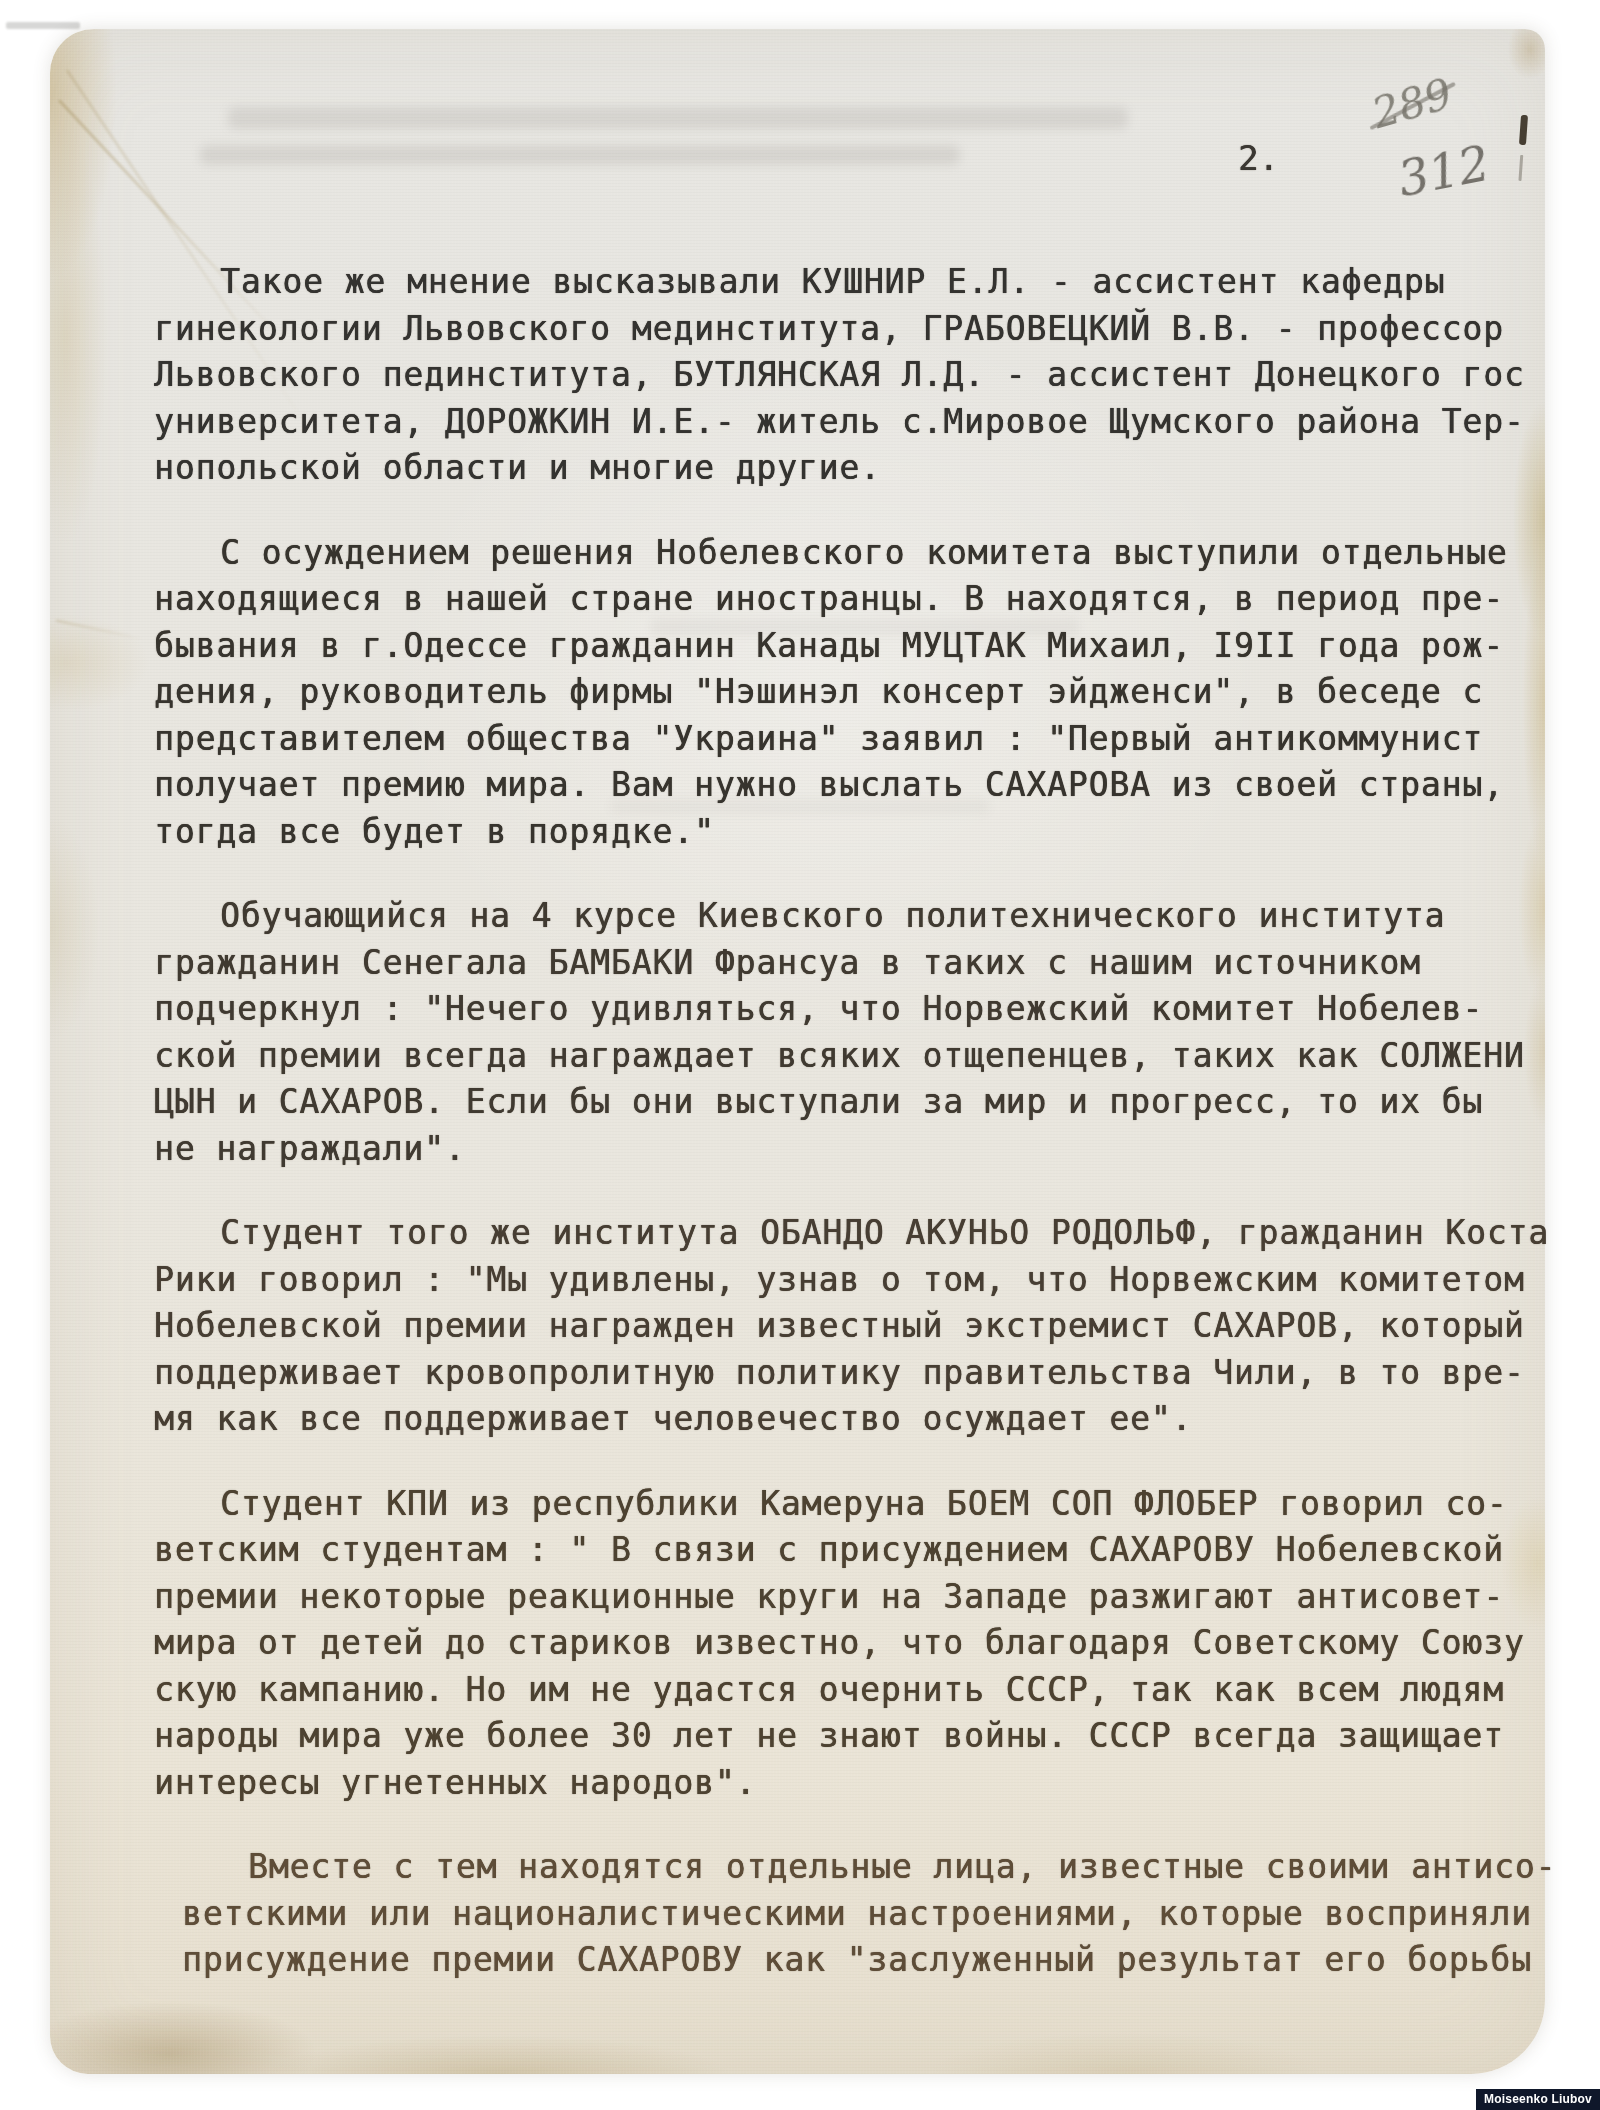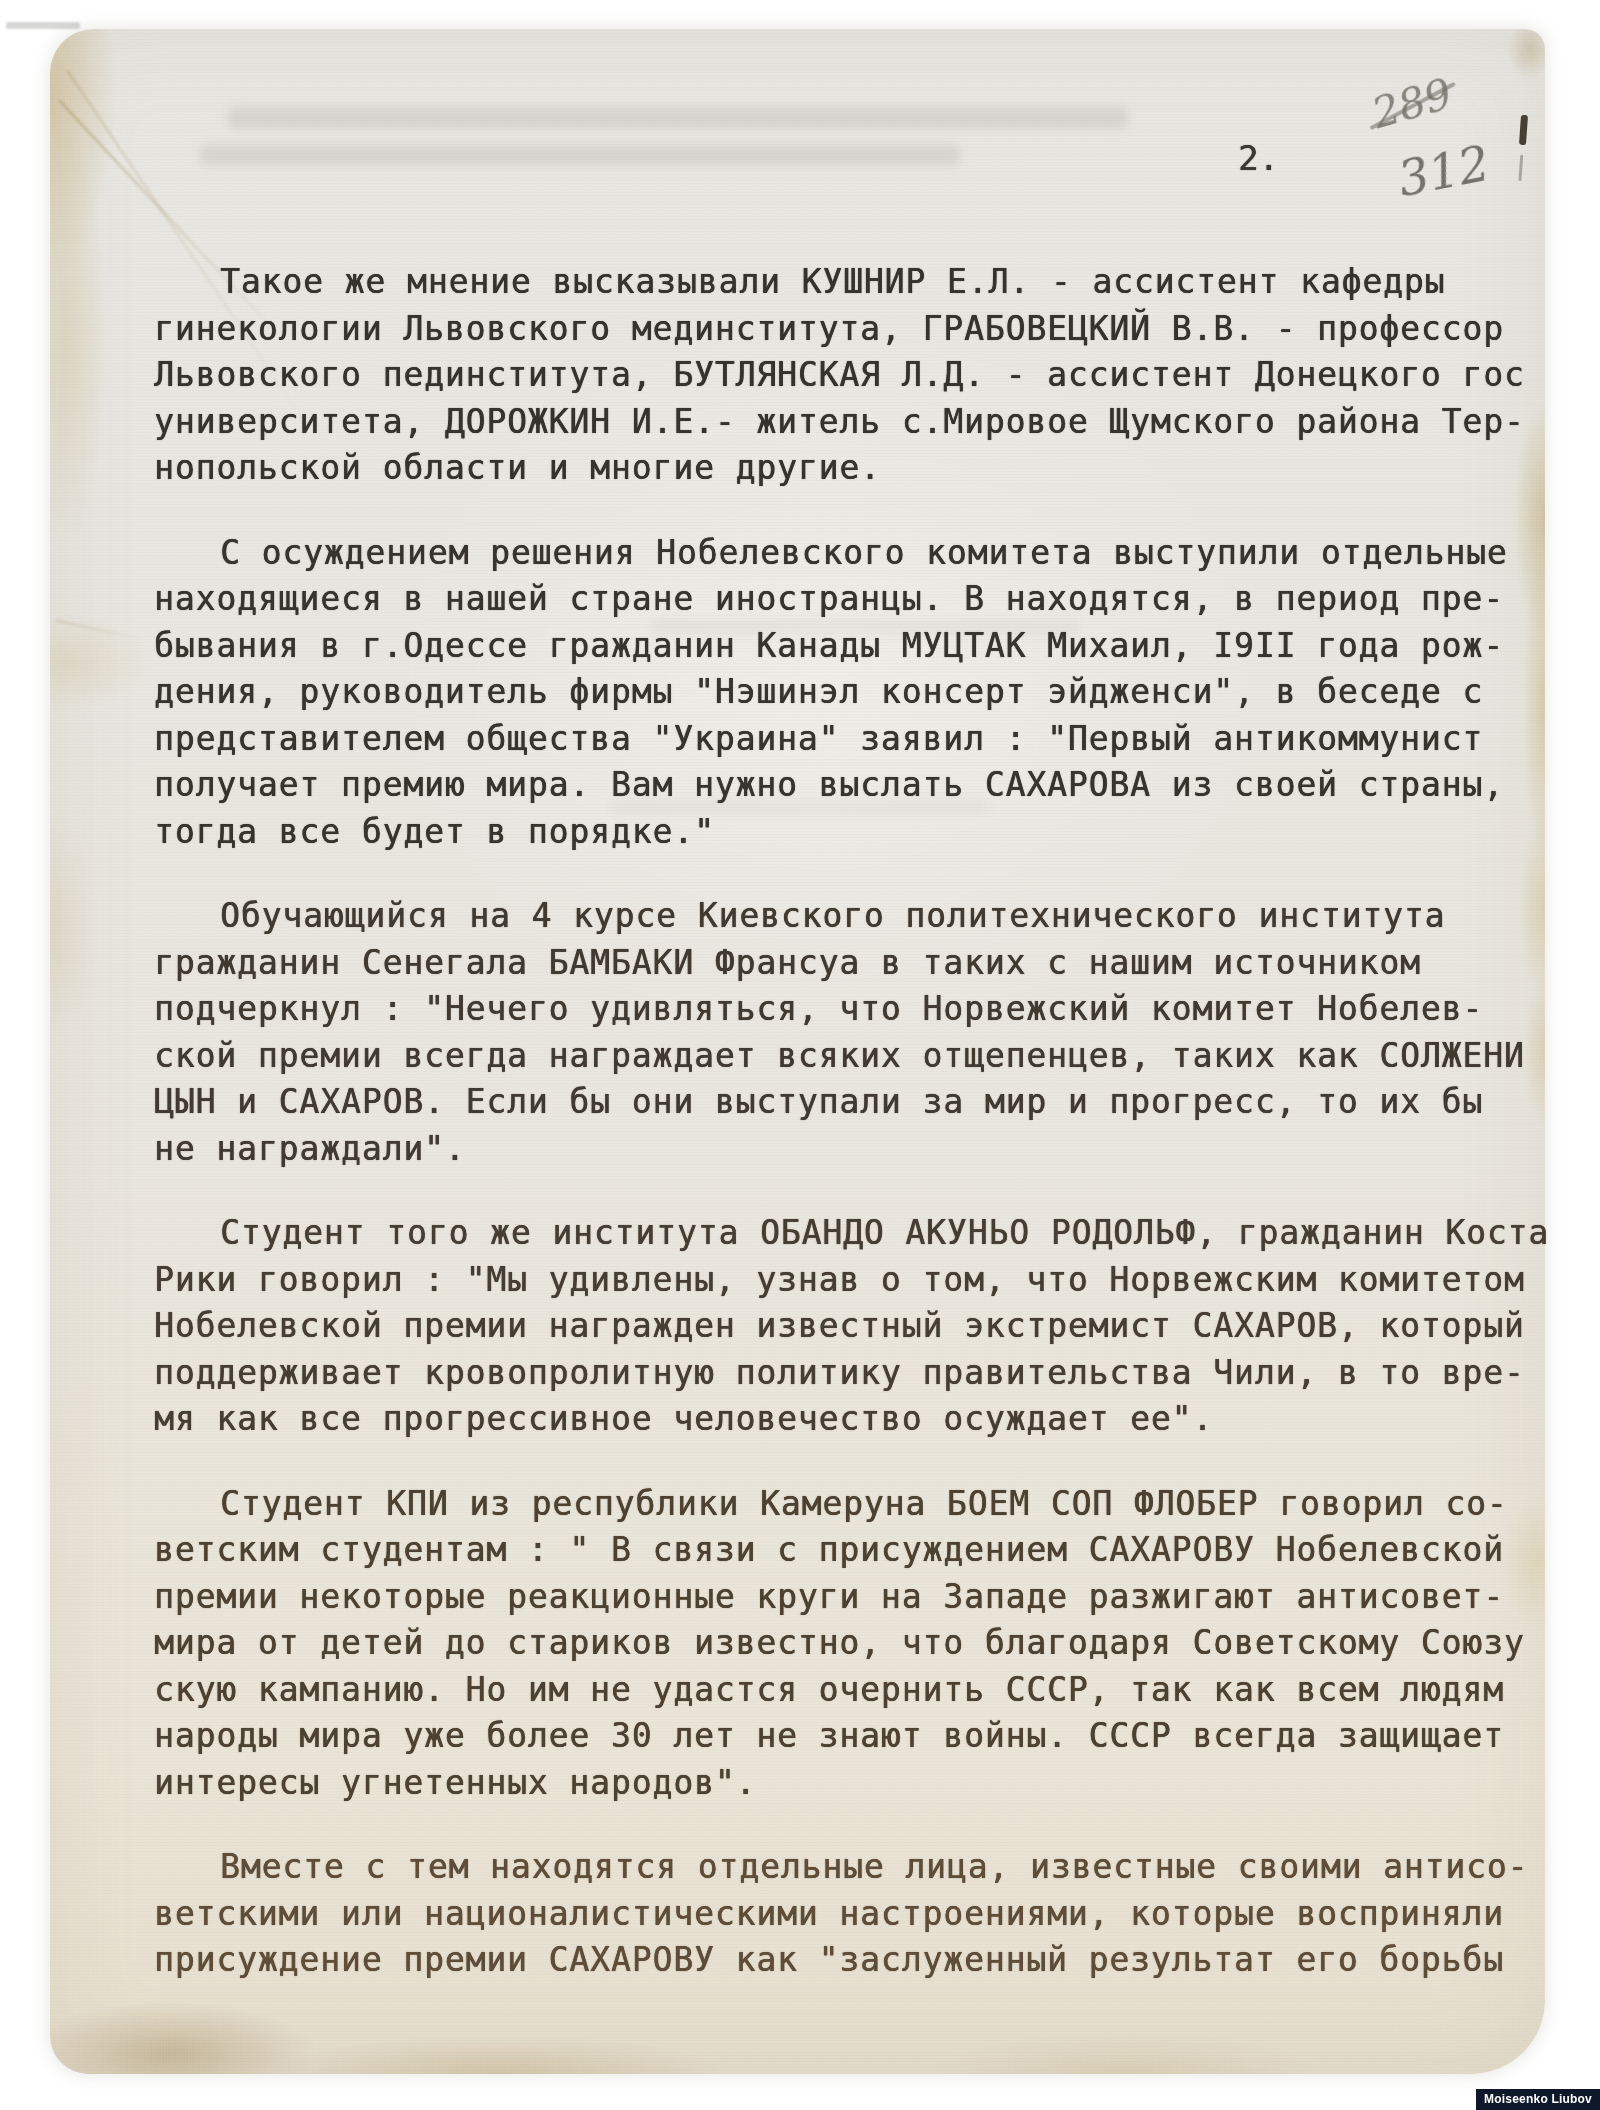--- a/index.html
+++ b/index.html
@@ -74,21 +74,21 @@
   .text-block{position:absolute;left:104px;top:230px;width:1400px;
     font:400 33px/46.5px "DejaVu Sans Mono", monospace;letter-spacing:.9px;}
   .para{margin:0 0 38px 0;}
   .line{white-space:pre;text-shadow:.45px 0 0 currentColor, 0 0 1.3px rgba(70,60,45,.55);}
   .line.first{text-indent:66px;}
   .para.p1{color:#343330;}
   .para.p2{color:#37342e;}
   .para.p3{color:#403a31;}
   .para.p4{color:#473e33;}
   .para.p5{color:#4d4231;}
-  .para.p6{color:#5e4d38;}
+  .para.p6{color:#5e4d38;margin-left:28px;}
 
   
   .watermark{position:absolute;right:0;bottom:0;height:21px;
     background:#0f172a;color:#fff;padding:0 8px;
     font:bold 12px/21px "Liberation Sans", sans-serif;letter-spacing:.2px;}
 </style>
 </head>
 <body>
 
 <div class="scene">
@@ -138,21 +138,21 @@
         <div class="line">ской премии всегда награждает всяких отщепенцев, таких как СОЛЖЕНИ</div>
         <div class="line">ЦЫН и САХАРОВ. Если бы они выступали за мир и прогресс, то их бы</div>
         <div class="line">не награждали".</div>
       </div>
 
       <div class="para p4">
         <div class="line first">Студент того же института ОБАНДО АКУНЬО РОДОЛЬФ, гражданин Коста</div>
         <div class="line">Рики говорил : "Мы удивлены, узнав о том, что Норвежским комитетом</div>
         <div class="line">Нобелевской премии награжден известный экстремист САХАРОВ, который</div>
         <div class="line">поддерживает кровопролитную политику правительства Чили, в то вре-</div>
-        <div class="line">мя как все прогрессивное человечество осуждает ее".</div>
+        <div class="line">мя как все поддерживает человечество осуждает ее".</div>
       </div>
 
       <div class="para p5">
         <div class="line first">Студент КПИ из республики Камеруна БОЕМ СОП ФЛОБЕР говорил со-</div>
         <div class="line">ветским студентам : " В связи с присуждением САХАРОВУ Нобелевской</div>
         <div class="line">премии некоторые реакционные круги на Западе разжигают антисовет-</div>
         <div class="line">мира от детей до стариков известно, что благодаря Советскому Союзу</div>
         <div class="line">скую кампанию. Но им не удастся очернить СССР, так как всем людям</div>
         <div class="line">народы мира уже более 30 лет не знают войны. СССР всегда защищает</div>
         <div class="line">интересы угнетенных народов".</div>

